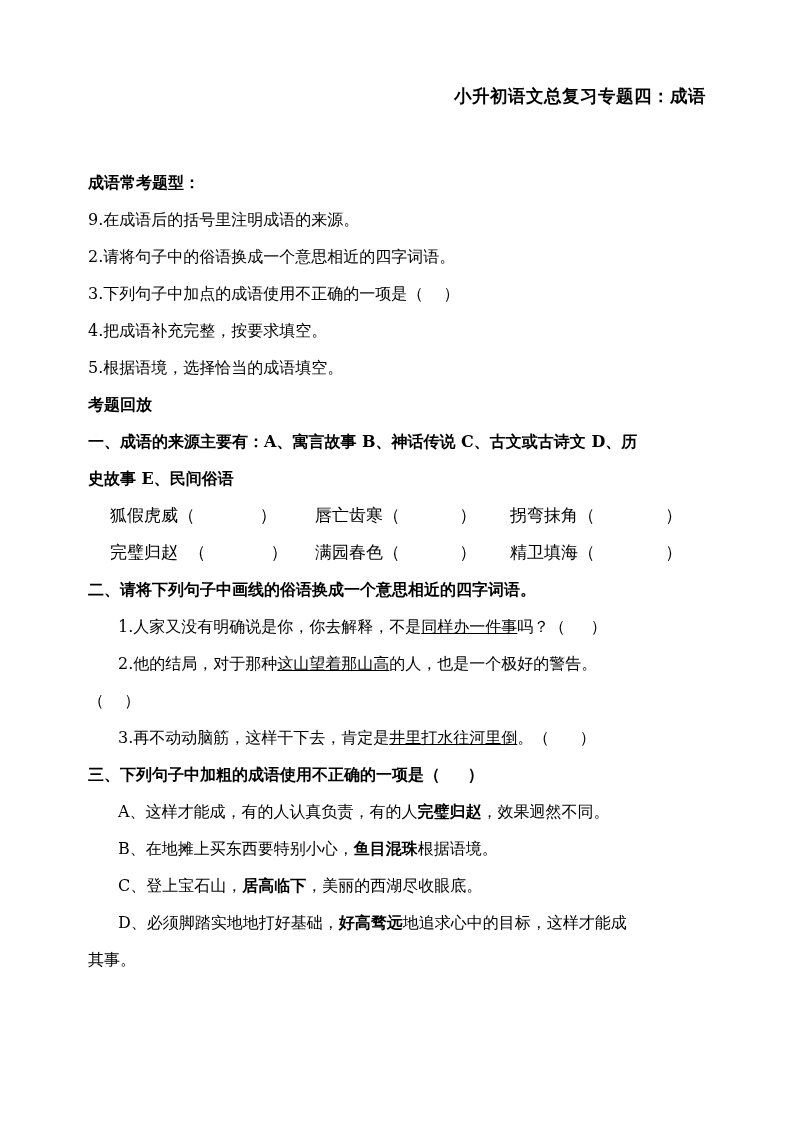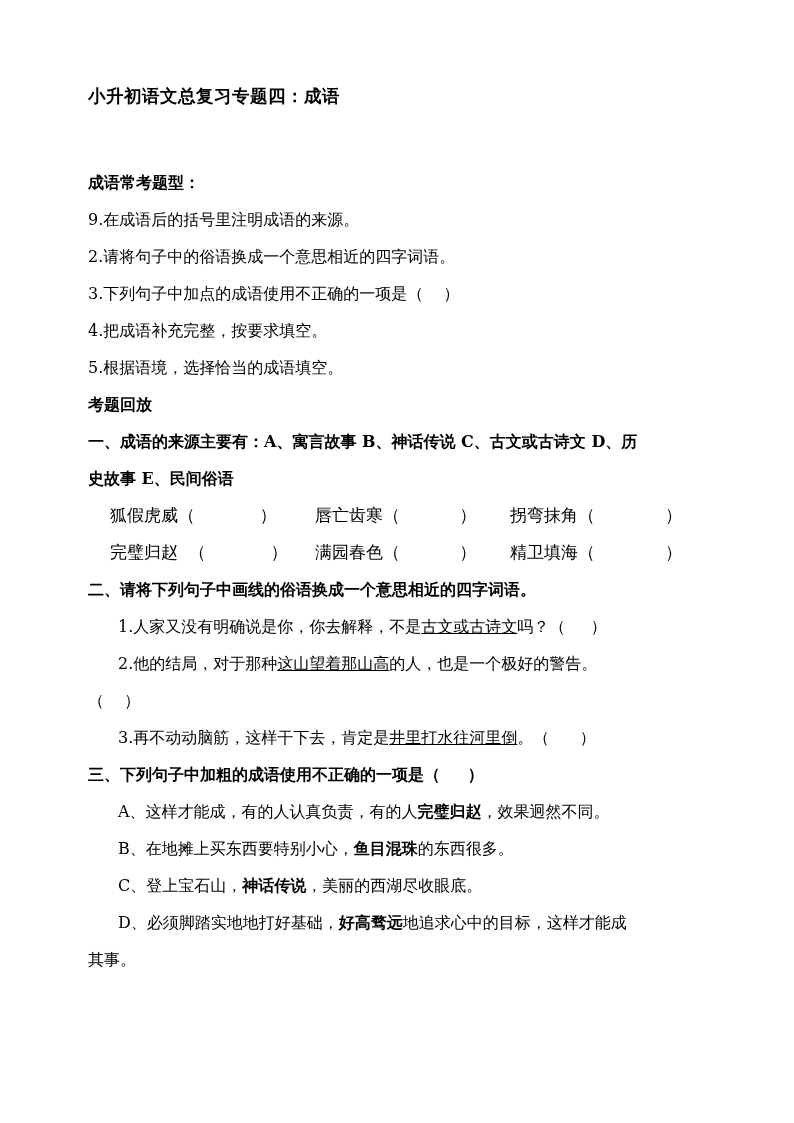--- a/index.html
+++ b/index.html
@@ -15,21 +15,21 @@
     position: relative;
   }
   .page {
     width: 794px;
     height: 1123px;
     box-sizing: border-box;
     padding: 62px 88px 40px 88px;
     position: relative;
   }
   .doc-title {
-    text-align: left;
+    text-align: right;
     font-size: 17.5px;
     font-weight: bold;
     letter-spacing: 0.5px;
     margin-top: 22px;
     margin-bottom: 0;
   }
   .gap-after-title { height: 56px; }
 
   .line {
     font-size: 16px;
@@ -78,33 +78,33 @@
     <span class="cell">拐弯抹角（             ）</span>
   </div>
   <div class="blank-row">
     <span class="cell" style="width:205px">完璧归赵  （            ）</span>
     <span class="cell" style="width:195px">满园春色（           ）</span>
     <span class="cell">精卫填海（             ）</span>
   </div>
 
   <div class="line bold">二、请将下列句子中画线的俗语换成一个意思相近的四字词语。</div>
 
-  <div class="line indent2"><span>1.人家又没有明确说是你，你去解释，不是</span><span class="u">古文或古诗文</span><span>吗？（     ）</span></div>
+  <div class="line indent2"><span>1.人家又没有明确说是你，你去解释，不是</span><span class="u">同样办一件事</span><span>吗？（     ）</span></div>
 
   <div class="line indent2"><span>2.他的结局，对于那种</span><span class="u">这山望着那山高</span><span>的人，也是一个极好的警告。</span></div>
 
   <div class="line">（    ）</div>
 
   <div class="line indent2"><span>3.再不动动脑筋，这样干下去，肯定是</span><span class="u">井里打水往河里倒</span><span>。（      ）</span></div>
 
   <div class="line bold">三、下列句子中加粗的成语使用不正确的一项是（     ）</div>
 
   <div class="line indent2"><span>A、这样才能成，有的人认真负责，有的人</span><span class="bold">完璧归赵</span><span>，效果迥然不同。</span></div>
 
-  <div class="line indent2"><span>B、在地摊上买东西要特别小心，</span><span class="bold">鱼目混珠</span><span>的东西很多。</span></div>
+  <div class="line indent2"><span>B、在地摊上买东西要特别小心，</span><span class="bold">鱼目混珠</span><span>根据语境。</span></div>
 
-  <div class="line indent2"><span>C、登上宝石山，</span><span class="bold">神话传说</span><span>，美丽的西湖尽收眼底。</span></div>
+  <div class="line indent2"><span>C、登上宝石山，</span><span class="bold">居高临下</span><span>，美丽的西湖尽收眼底。</span></div>
 
   <div class="line indent2"><span>D、必须脚踏实地地打好基础，</span><span class="bold">好高骛远</span><span>地追求心中的目标，这样才能成</span></div>
 
   <div class="line">其事。</div>
 
 </div>
 
 </body></html>

